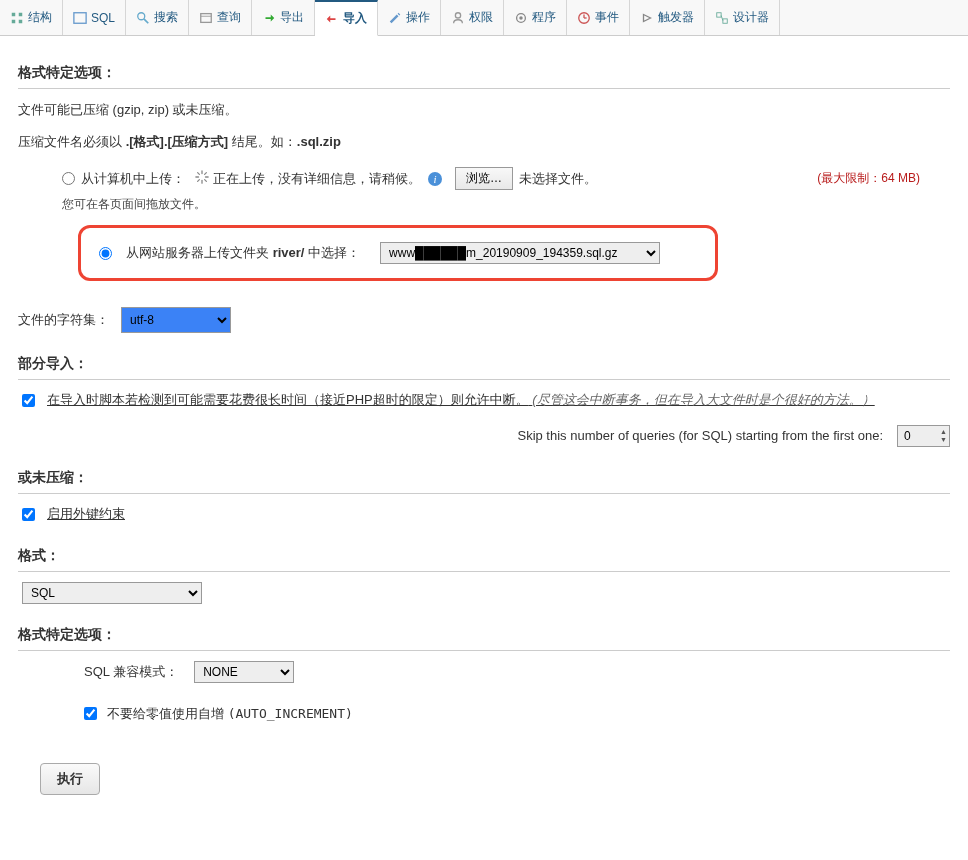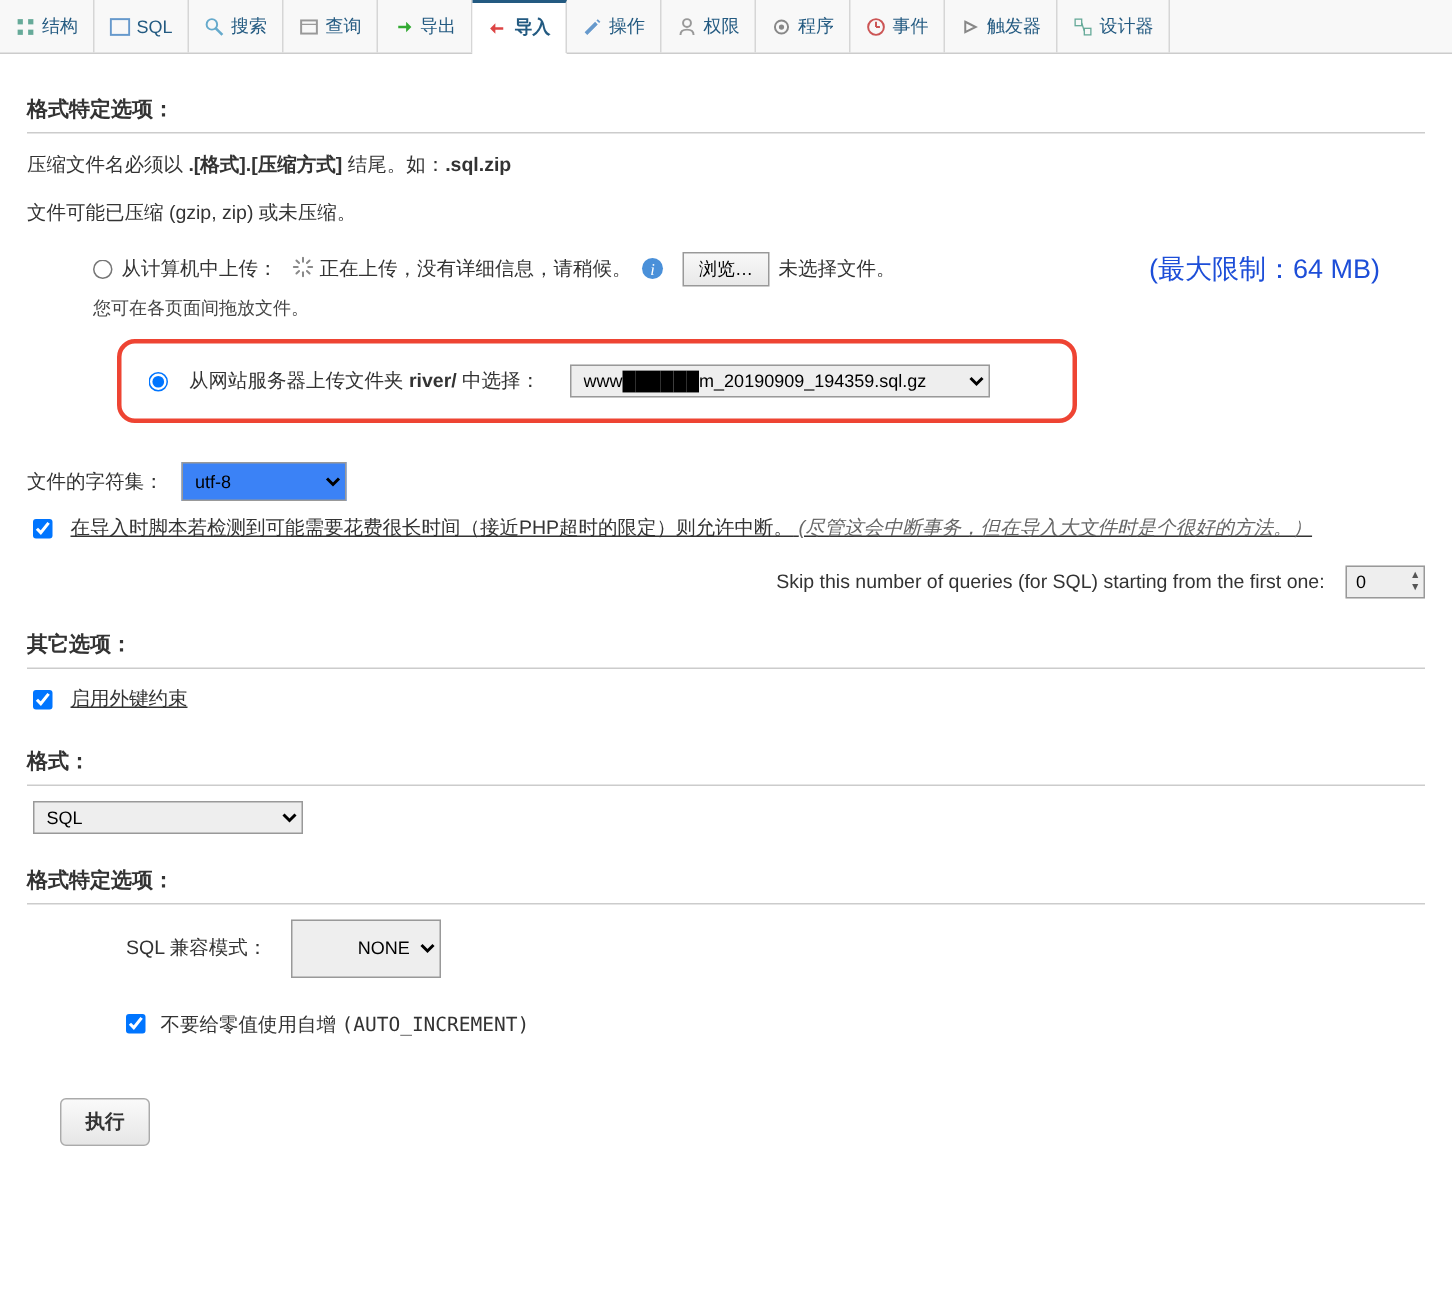--- a/index.html
+++ b/index.html
@@ -27,21 +27,21 @@
     .radio-wrap input { margin-right: 6px; }
     
     .spinner { display: inline-block; margin: 0 4px; }
     .spinner svg { width: 14px; height: 14px; }
     
     .info-icon { display: inline-flex; margin: 0 6px; }
     .info-icon svg { width: 16px; height: 16px; }
     
     .browse-btn { padding: 2px 10px; border: 1px solid #999; background: linear-gradient(#f8f8f8,#e8e8e8); cursor: pointer; font-size: 12px; margin: 0 6px; }
     
-    .limit-note { margin-left: auto; color: #1d4ed8; font-size: 18px; padding-right: 30px; }
+    .limit-note { margin-left: auto; color: #b91c1c; font-size: 12px; padding-right: 30px; }
     
     .redbox { border: 3px solid #e43; border-radius: 12px; margin: 12px 0 0 60px; padding: 14px 18px; display: flex; align-items: center; max-width: 640px; }
     .redbox .radio-wrap { margin-right: 8px; }
     .redbox select { margin-left: 20px; padding: 2px 4px; min-width: 280px; border: 1px solid #999; background: #eee; font-size: 12px; height: 22px; }
     .redbox .folder-label { font-size: 13px; }
     .redbox .folder-label .bold { font-weight: bold; }
     
     .charset-row { display: flex; align-items: center; margin-top: 26px; }
     .charset-row select { margin-left: 12px; min-width: 110px; border: 1px solid #999; height: 26px; background: #3b82f6; font-size: 12px; padding: 1px 4px; }
     
@@ -54,21 +54,21 @@
     .skip-row input[type=text] { width: 40px; border: none; background: transparent; padding: 3px 6px; font-size: 12px; }
     .skip-row .spin { display: flex; flex-direction: column; }
     .skip-row .spin span { font-size: 7px; line-height: 8px; cursor: pointer; padding: 0 2px; color: #555; }
     
     .simple-select { border: 1px solid #999; background: #eee; height: 22px; min-width: 180px; font-size: 12px; padding: 1px 4px; }
     
     .format-row { margin: 10px 0 0 4px; }
     
     .sqlmode-row { display: flex; align-items: center; margin: 10px 0 0 66px; }
     .sqlmode-row label { margin-right: 16px; }
-    .sqlmode-row select { min-width: 100px; border: 1px solid #999; background: #eee; height: 39px; font-size: 12px; padding: 1px 4px; text-align: right; }
+    .sqlmode-row select { min-width: 100px; border: 1px solid #999; background: #eee; height: 22px; font-size: 12px; padding: 1px 4px; }
     
     .autoincr-row { display: flex; align-items: center; margin: 22px 0 0 66px; }
     .autoincr-row input { margin-right: 10px; }
     .mono { font-family: Consolas, monospace; }
     
     .execute-btn { margin: 40px 0 10px 22px; padding: 6px 16px; border: 1px solid #aaa; border-radius: 4px; background: linear-gradient(#fafafa,#e6e6e6); cursor: pointer; font-size: 13px; font-weight: bold; color: #333; }
   </style>
 </head>
 <body>
 
@@ -180,24 +180,24 @@
       </span>
     <span>设计器</span>
   </div>
 </div>
 
 <div class="content">
 
   
   <div class="section-title first">格式特定选项：</div>
 
+  <div class="desc">文件可能已压缩 (gzip, zip) 或未压缩。</div>
   <div class="desc">
     <span>压缩文件名必须以 </span><span class="bold">.[格式].[压缩方式]</span><span> 结尾。如：</span><span class="bold">.sql.zip</span>
   </div>
-  <div class="desc">文件可能已压缩 (gzip, zip) 或未压缩。</div>
 
   <div class="upload-row">
     <span class="radio-wrap">
       <input type="radio" name="src" style="">
       <span>从计算机中上传：</span>
     </span>
     <span class="spinner">
       <svg viewBox="0 0 16 16">
           <g stroke="#888" stroke-width="1.5" stroke-linecap="round">
             <line x1="8" y1="1" x2="8" y2="4"></line>
@@ -238,20 +238,21 @@
   </div>
 
   <div class="charset-row">
     <span>文件的字符集：</span>
     <select>
       <option>utf-8</option>
     </select>
   </div>
 
   
+  <div class="section-title">部分导入：</div>
 
   <div class="check-row">
     <input type="checkbox" checked="" style="">
     <span>
       <span>在导入时脚本若检测到可能需要花费很长时间（接近PHP超时的限定）则允许中断。</span>
       <span class="italic">(尽管这会中断事务，但在导入大文件时是个很好的方法。）</span>
     </span>
   </div>
 
   <div class="skip-row">
@@ -259,21 +260,21 @@
     <span class="numwrap">
       <input type="text" value="0" style="">
       <span class="spin">
         <span>▲</span>
         <span>▼</span>
       </span>
     </span>
   </div>
 
   
-  <div class="section-title">其它选项：</div>
+  <div class="section-title">或未压缩：</div>
 
   <div class="check-row">
     <input type="checkbox" checked="" style="">
     <span>启用外键约束</span>
   </div>
 
   
   <div class="section-title">格式：</div>
 
   <div class="format-row">

